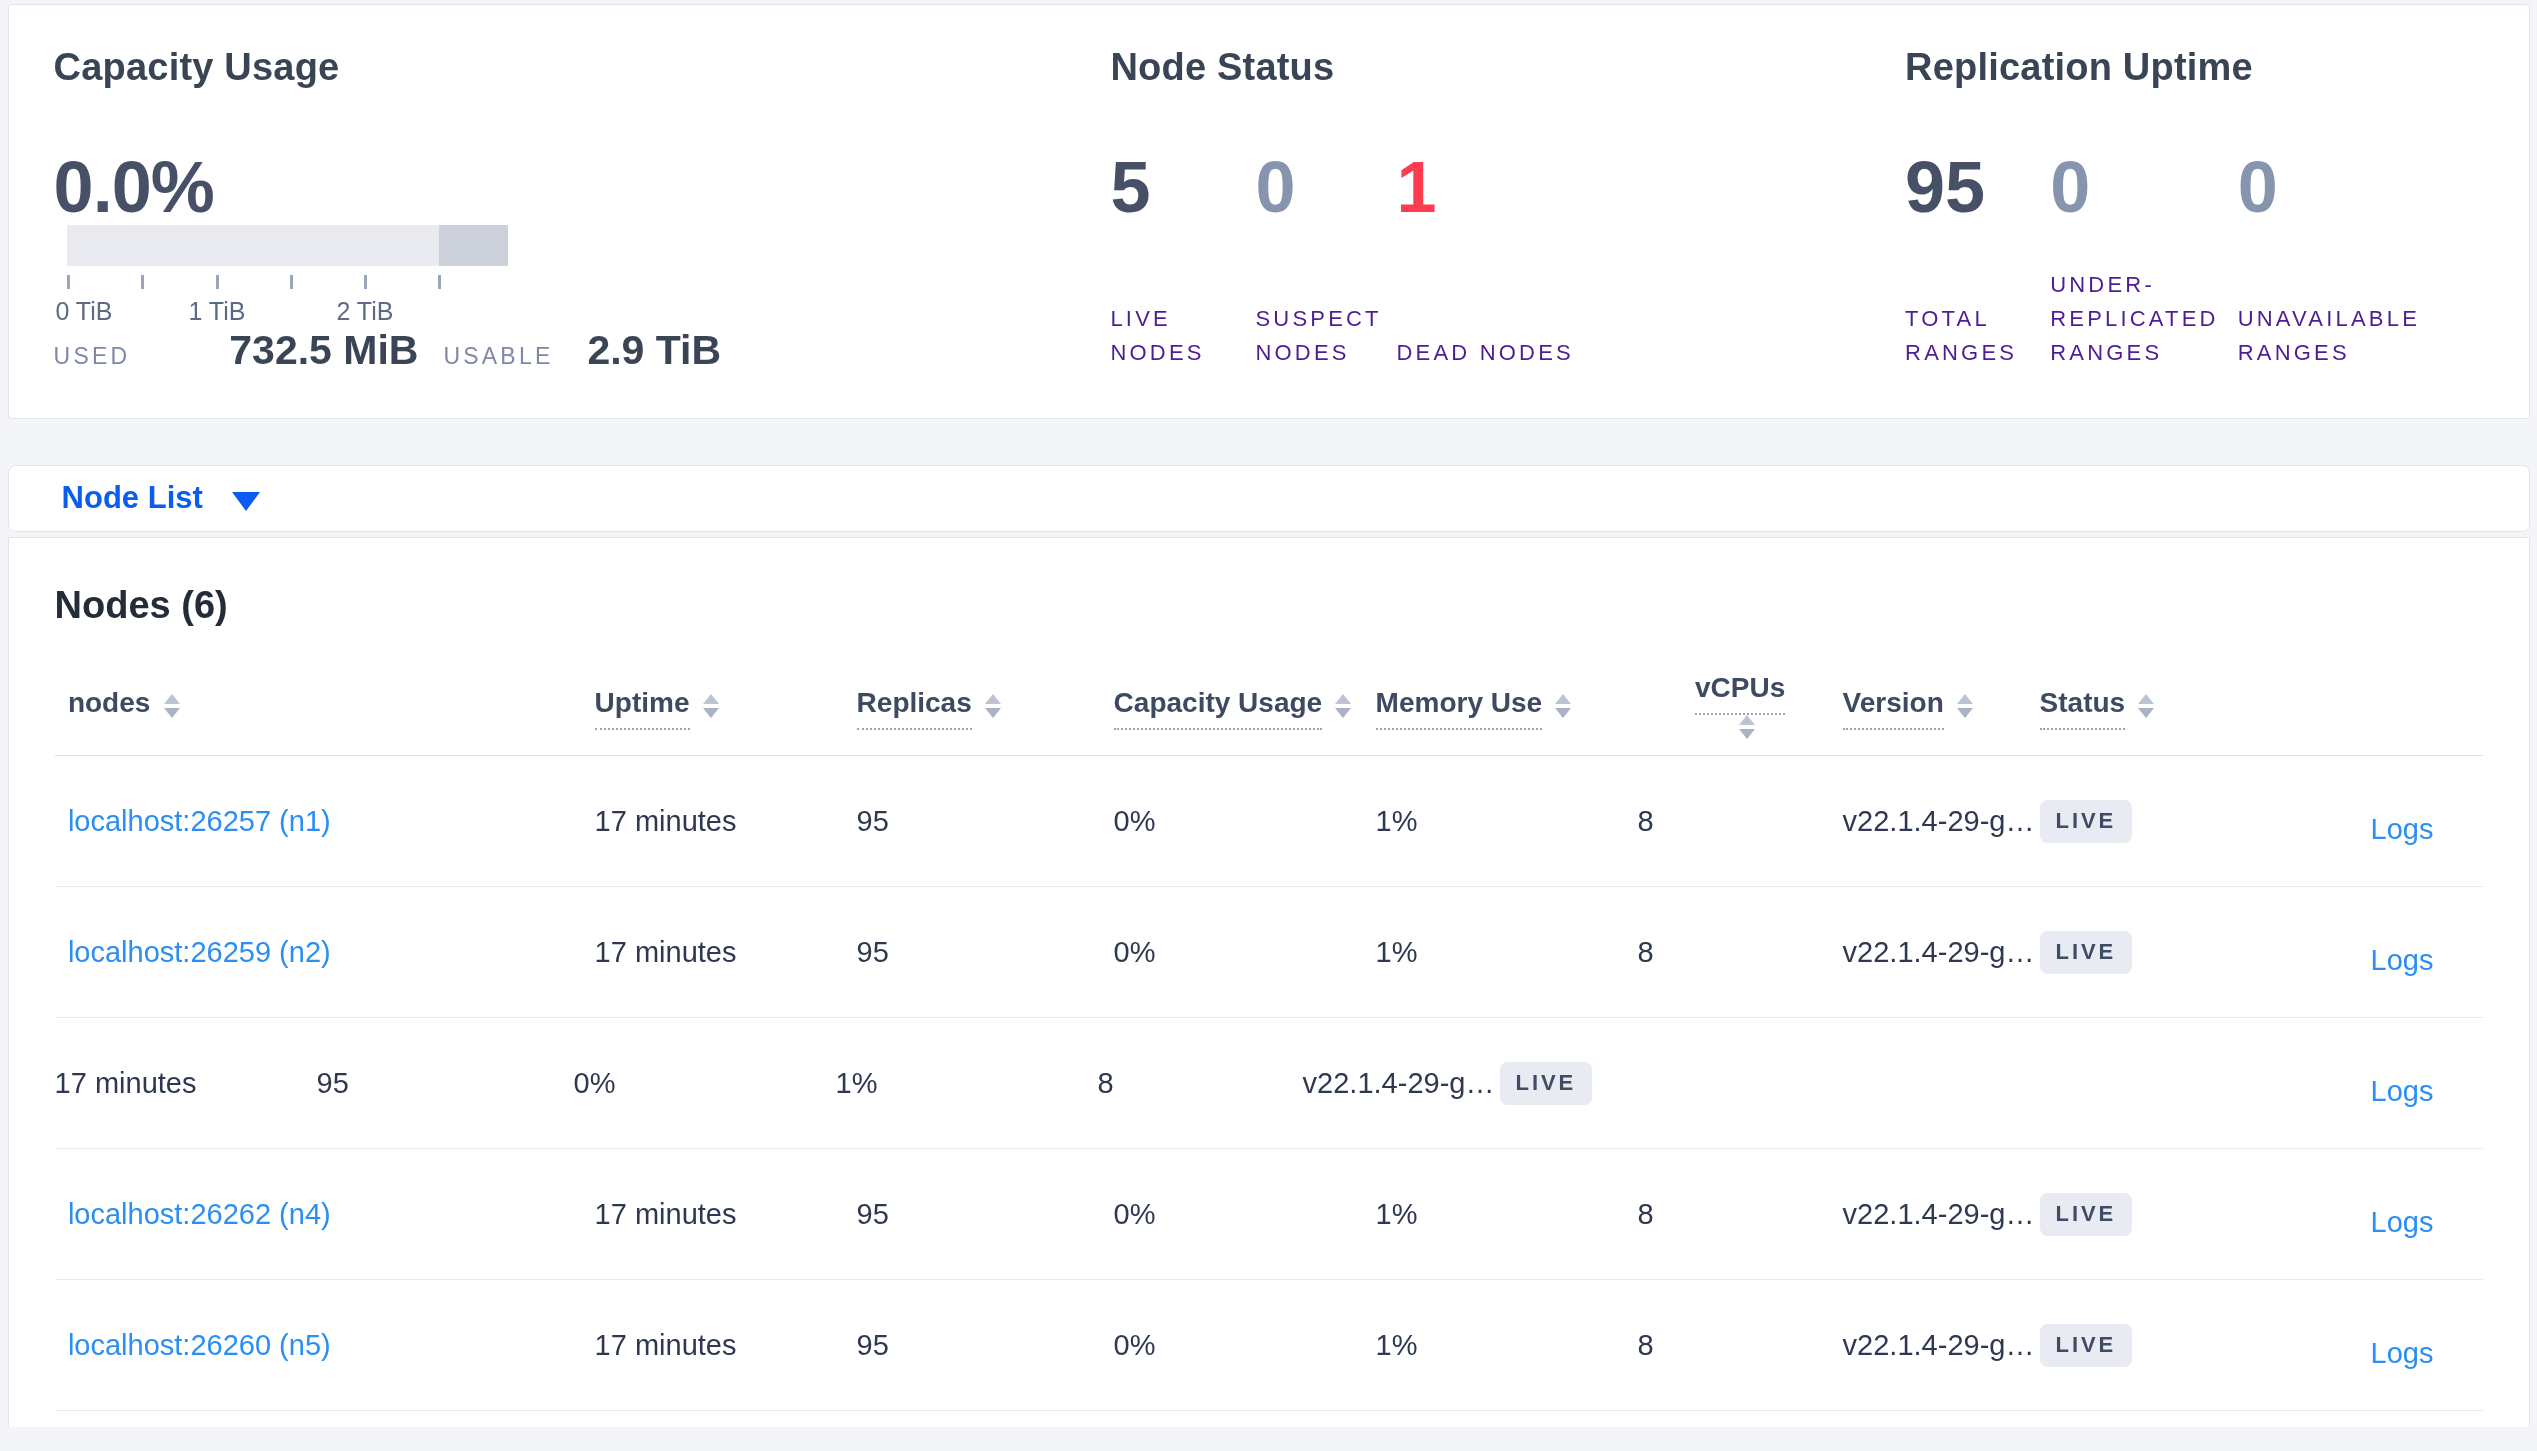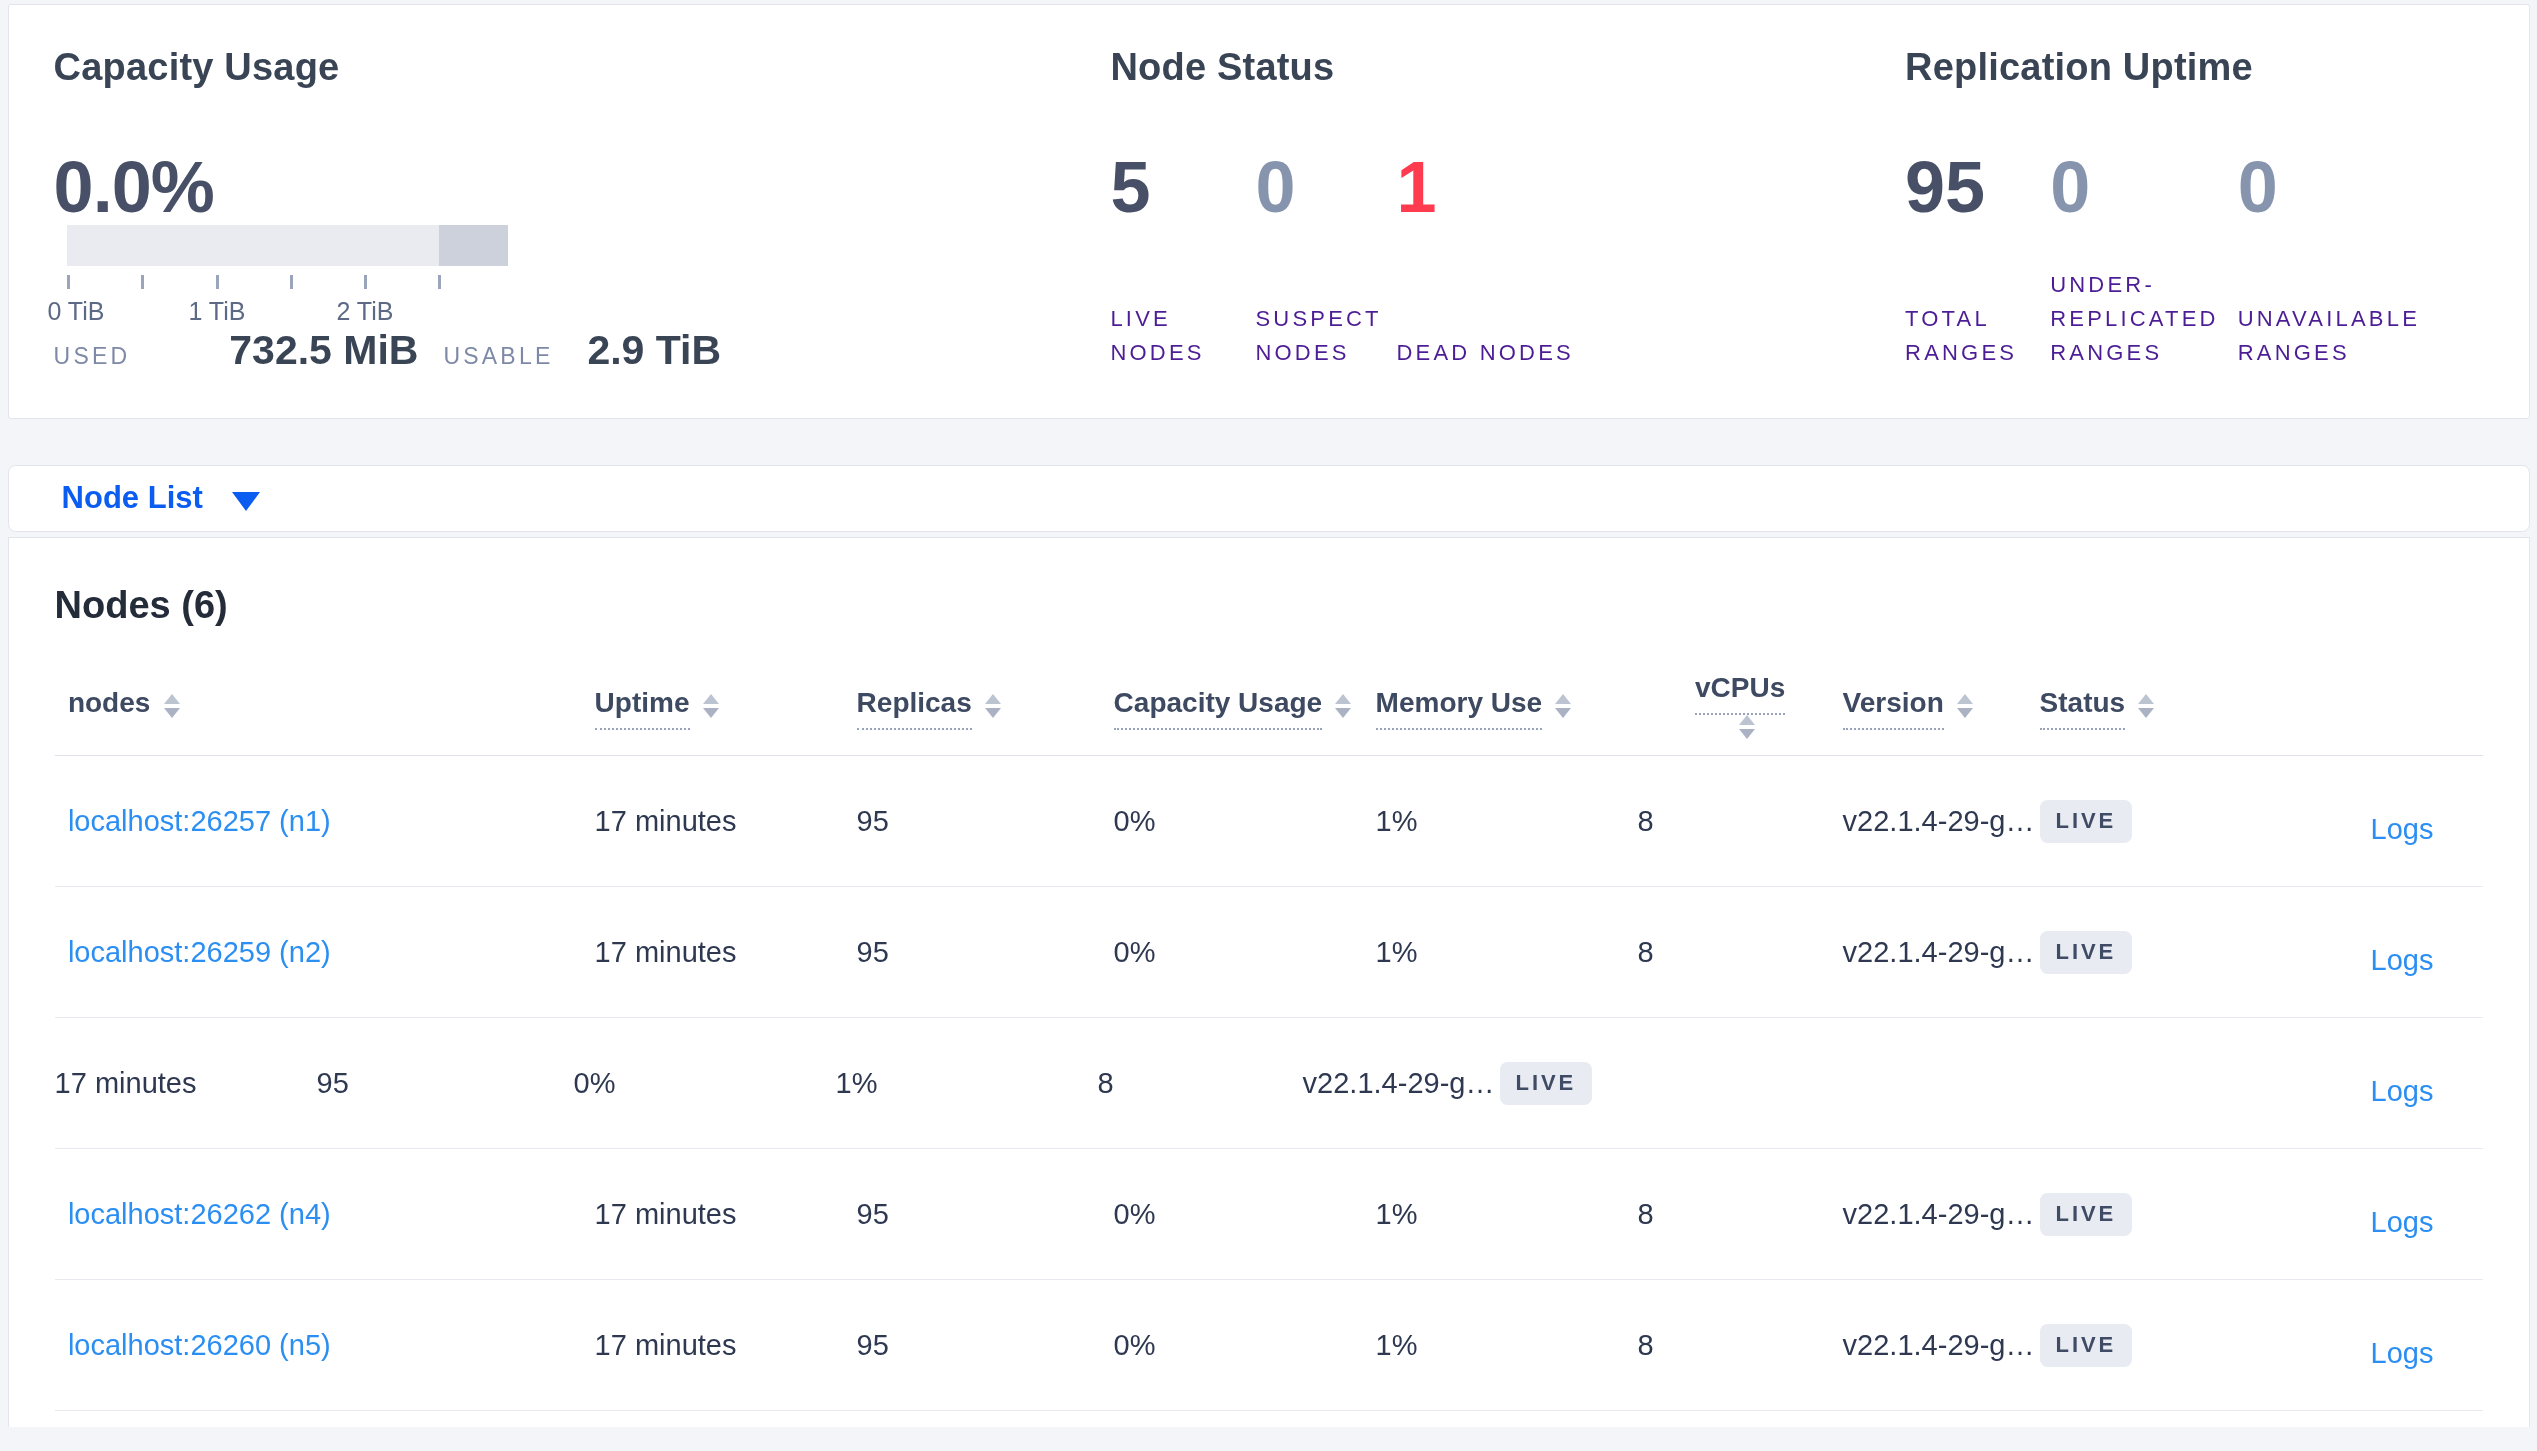--- a/index.html
+++ b/index.html
@@ -149,21 +149,21 @@
           </div>
           <div class="cap-ticks">
             <i class="cap-tick" style="left:0px"></i>
             <i class="cap-tick" style="left:74px"></i>
             <i class="cap-tick" style="left:149px"></i>
             <i class="cap-tick" style="left:223px"></i>
             <i class="cap-tick" style="left:297px"></i>
             <i class="cap-tick" style="left:371px"></i>
           </div>
           <div class="cap-tick-labels">
-            <span style="left:9px">0 TiB</span>
+            <span style="left:17px">0 TiB</span>
             <span style="left:150px">1 TiB</span>
             <span style="left:298px">2 TiB</span>
           </div>
         </div>
       </div>
       <div class="cap-used-row">
         <span class="muted-label">USED</span>
         <span class="cap-value v-used">732.5 MiB</span>
         <span class="muted-label l-usable">USABLE</span>
         <span class="cap-value v-usable">2.9 TiB</span>

